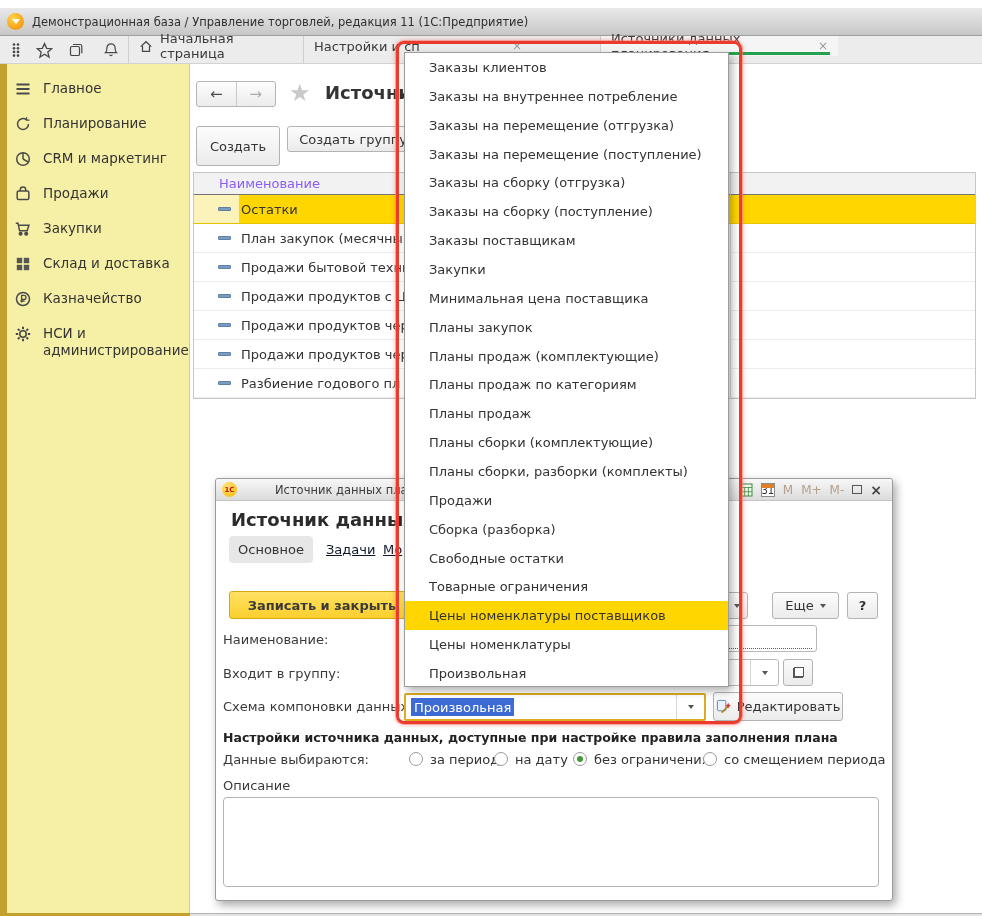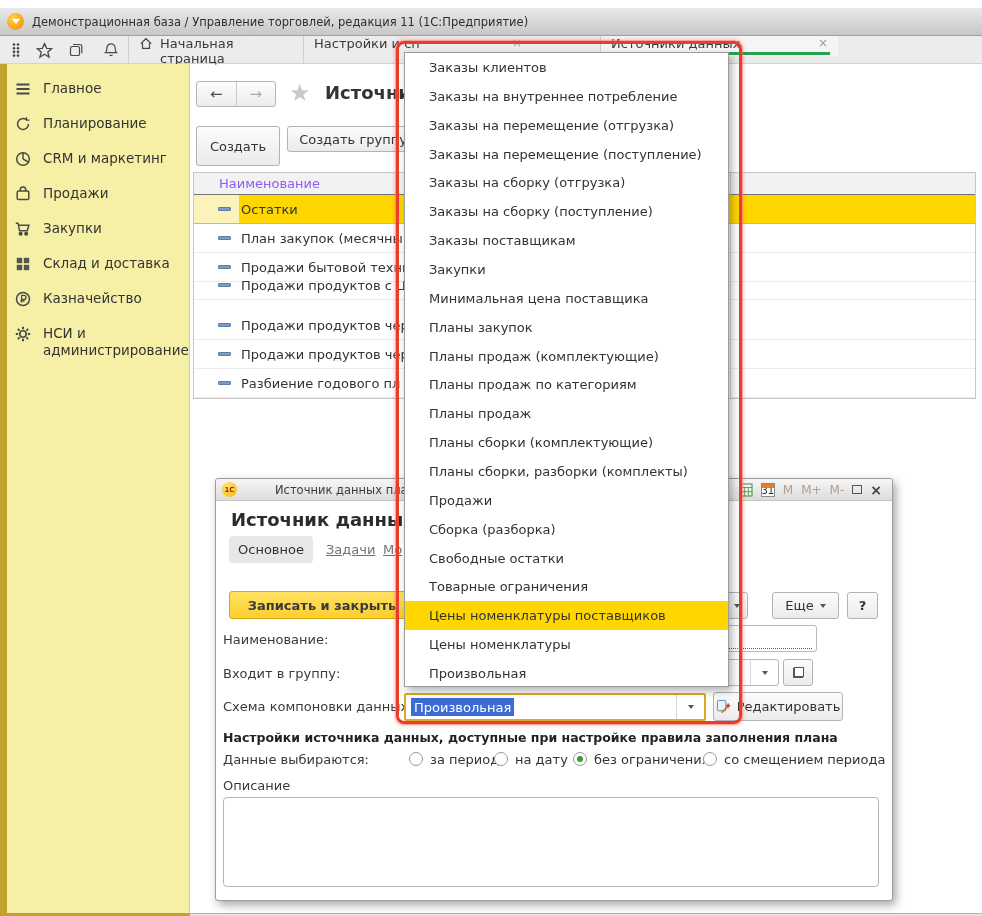--- a/index.html
+++ b/index.html
@@ -15,21 +15,21 @@
   .onec-orb { width:17px; height:17px; border-radius:50%; margin:0 8px 0 7px;
     background:radial-gradient(circle at 35% 30%, #ffd24a, #f08a00); position:relative; }
   .onec-orb::after { content:""; position:absolute; left:4.5px; top:6px;
     border-left:4px solid transparent; border-right:4px solid transparent; border-top:5px solid #fff; }
   .win-title { font-size:11.5px; color:#2e2e2e; }
 
   
   .tabbar { left:0; top:28px; width:982px; height:28px; background:#ececec; border-bottom:1px solid #d2d2d2; }
   .tool-ico { position:absolute; top:3px; width:24px; height:22px; display:flex; align-items:center; justify-content:center; }
   .vsep { position:absolute; top:0; width:1px; height:28px; background:#cfcfcf; }
-  .tab { position:absolute; top:0; height:20px; display:flex; gap:7px; padding:0 10px; font-size:13px; color:#3a3a3a; }
+  .tab { position:absolute; top:0; height:20px; display:flex; align-items:center; gap:7px; padding:0 10px; font-size:13px; color:#3a3a3a; }
   .tab .close { color:#9a9a9a; font-size:12px; }
   .tab.active { background:#f5f5f5; }
   .tab.active::after { content:""; position:absolute; left:8px; right:8px; bottom:1px; height:3px; background:#23a24c; }
 
   
   .frame-left { left:0; top:56px; width:7px; height:860px; background:#c2a12f; }
   .frame-bottom { left:0; top:905px; width:190px; height:11px; background:#c2a12f; }
   .sidebar { left:7px; top:56px; width:183px; height:849px; background:#f6f0a6; border-right:1px solid #d9cd7d; padding-top:8px; }
   .side-item { display:flex; align-items:flex-start; gap:11px; padding:8px 6px 8px 7px; min-height:35px; font-size:13.5px; line-height:17px; color:#333; }
   .side-item svg { flex:none; margin-top:0px; }
@@ -68,21 +68,21 @@
     display:flex; align-items:center; font-size:11.5px; color:#3c3c3c;gap:31px; }
   .badge1c { width:15px; height:15px; border-radius:50%; background:radial-gradient(circle at 35% 30%,#ffe476,#f5b800);
     color:#c81414; font-size:7px; font-weight:bold; display:flex; align-items:center; justify-content:center; margin:0 7px 0 6px; }
   .dlg-winbtns { margin-left:auto; display:flex; align-items:center; gap:8px; padding-right:10px; }
   .mbtn { color:#b3a08e; font-size:12px; }
   .maxbox { width:10px; height:9px; border:1.5px solid #555; }
   .dlg-close { color:#444; font-size:14px; font-weight:bold; }
   .dlg-heading { position:absolute; left:15px; top:30px; font-size:18px; font-weight:bold; color:#2b2b2b; }
   .chip { position:absolute; left:13px; top:57px; width:84px; height:27px; background:#e7e7e7; border-radius:4px;
     display:flex; align-items:center; justify-content:center; color:#333; }
-  .dlg-link { position:absolute; top:63px; color:#737373; text-decoration:underline; }
+  .dlg-link { position:absolute; top:63px; color:#0f172a; text-decoration:underline; }
   .ybtn { position:absolute; background:linear-gradient(#ffe163,#fccf2e); border:1px solid #d4a912; border-radius:3px;
     font-weight:bold; color:#3a3a3a; display:flex; align-items:center; justify-content:center; }
   .fld-label { position:absolute; left:7px; color:#3a3a3a; }
   .inputbox { position:absolute; border:1px solid #b9b9b9; border-radius:3px; background:#fff; }
   .req-dots { position:absolute; left:4px; right:4px; bottom:2px; border-bottom:1.5px dotted #cc2a2a; }
   .dd-zone { position:absolute; right:0; top:0; bottom:0; width:28px; border-left:1px solid #d6d6d6;
     display:flex; align-items:center; justify-content:center; }
   .combo-focus { border:2px solid #dcab22; border-radius:2px; background:#fff; }
   .sel-text { position:absolute; left:5px; top:3px; bottom:3px; display:flex; align-items:center;
     background:#3d6bd6; color:#fff; padding:0 3px; }
@@ -269,21 +269,21 @@
       <span class="lbl">Остатки</span>
     </div>
     <div class="trow" style="top:51px">
       <span class="dash"></span>
       <span class="lbl">План закупок (месячны</span>
     </div>
     <div class="trow" style="top:80px">
       <span class="dash"></span>
       <span class="lbl">Продажи бытовой техни</span>
     </div>
-    <div class="trow" style="top:98px">
+    <div class="trow" style="top:109px">
       <span class="dash"></span>
       <span class="lbl">Продажи продуктов с Ц</span>
     </div>
     <div class="trow" style="top:138px">
       <span class="dash"></span>
       <span class="lbl">Продажи продуктов чер</span>
     </div>
     <div class="trow" style="top:167px">
       <span class="dash"></span>
       <span class="lbl">Продажи продуктов чер</span>

